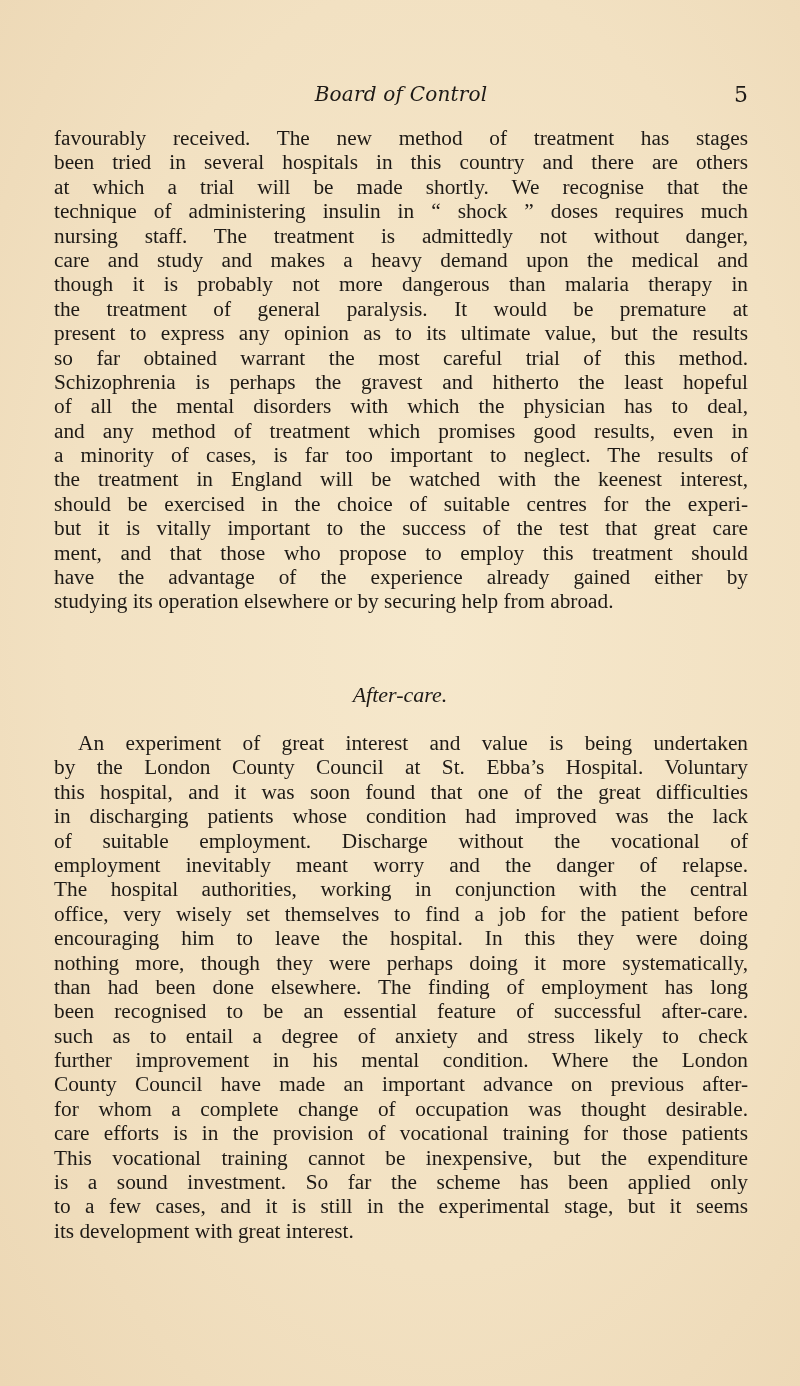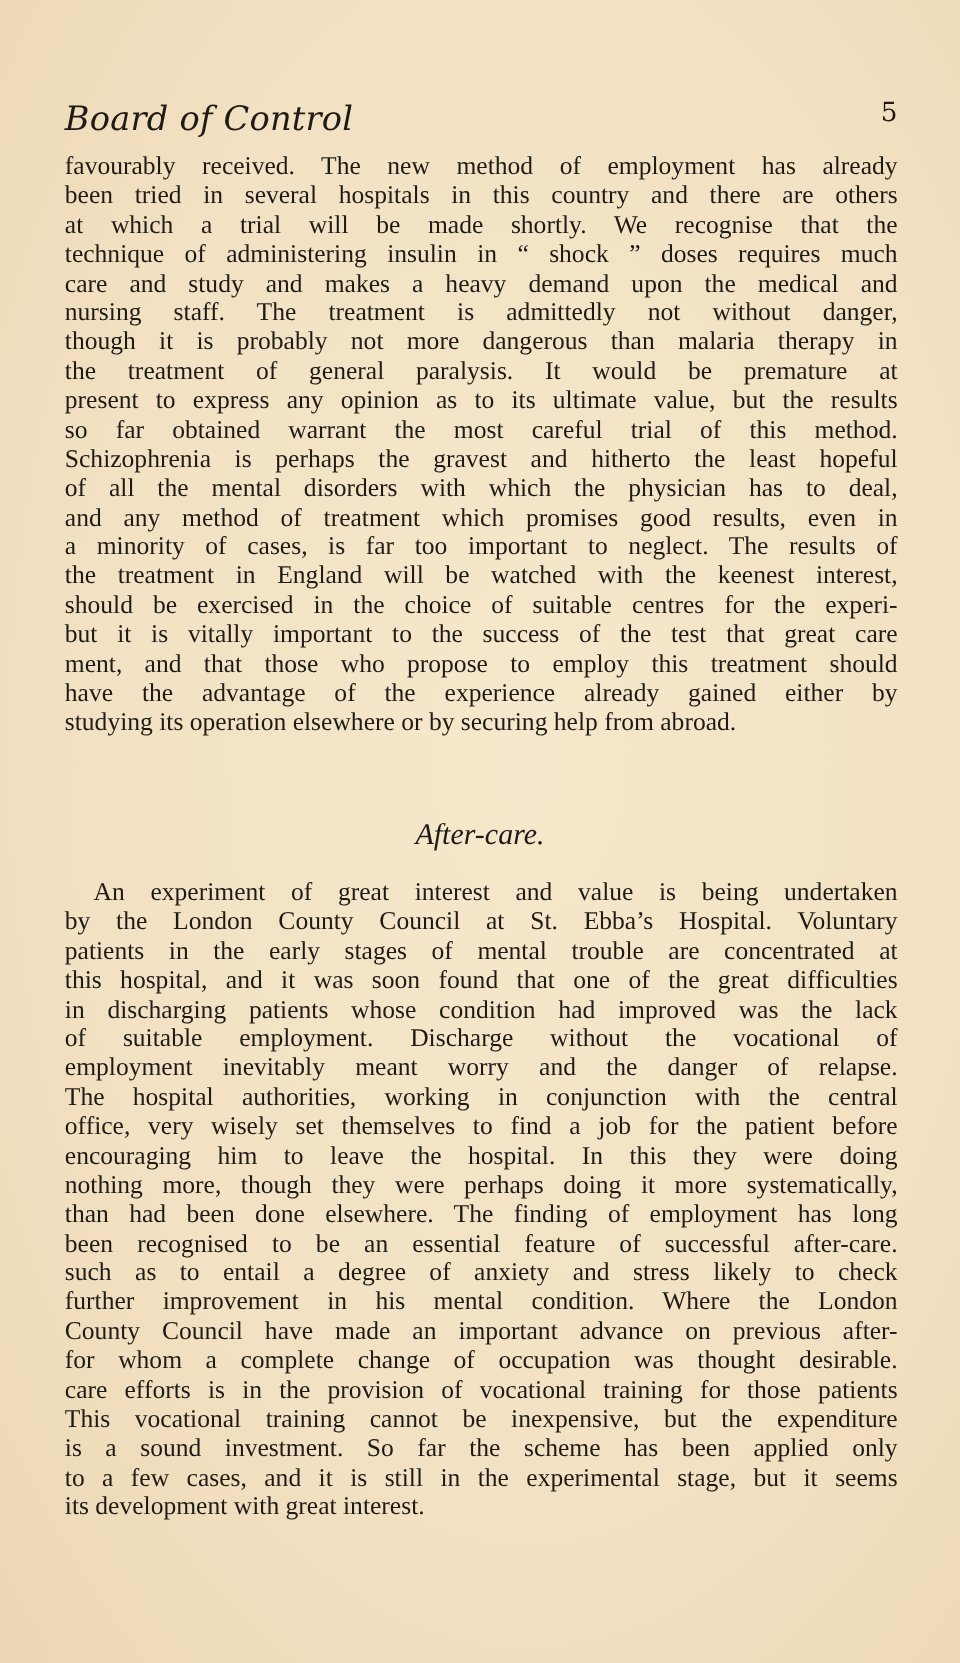--- a/index.html
+++ b/index.html
@@ -8,62 +8,62 @@
     background: #f3e4c7;
     background: radial-gradient(ellipse at 55% 45%, #f6e8cc 0%, #f2e1c2 60%, #ecd7b4 100%);
     position: relative; overflow: hidden;
     font-family: "DejaVu Serif", "Liberation Serif", serif;
     color: #1e1a16;
   }
   .page-header {
     position: absolute; top: 82px; left: 54px; width: 694px; height: 30px;
   }
   .running-title {
-    position: absolute; left: 0; right: 0; text-align: left;
-    font-style: italic; font-size: 28px; letter-spacing: 0.2px;
+    position: absolute; left: 0; right: 0; text-align: center;
+    font-style: italic; font-size: 20px; letter-spacing: 0.2px;
     top: 0;
   }
   .page-number {
     position: absolute; right: 0; top: 0; font-size: 22px;
   }
   .body-block {
     position: absolute; left: 54px; width: 694px;
     font-family: "Liberation Serif", "DejaVu Serif", serif;
     font-size: 21.3px; line-height: 24.4px;
     text-align: justify;
   }
   .body-block .line {
     display: block; height: 24.4px; white-space: nowrap;
     text-align: justify; text-align-last: justify;
   }
   .body-block .line.last { text-align-last: left; }
   .block1 { top: 126px; }
   .section-heading {
     position: absolute; top: 682px; left: 0; width: 800px; text-align: center;
     font-family: "Liberation Serif", "DejaVu Serif", serif;
-    font-style: italic; font-size: 25px;
+    font-style: italic; font-size: 22px;
   }
   .block2 { top: 731px; }
   .block2 .line.indent { padding-left: 24px; }
 </style>
 </head>
 <body>
 
 <div class="page-header">
   <div class="running-title">Board of Control</div>
   <div class="page-number">5</div>
 </div>
 
 <div class="body-block block1">
-  <span class="line">favourably received. The new method of employment has already</span>
+  <span class="line">favourably received. The new method of treatment has stages</span>
   <span class="line">been tried in several hospitals in this country and there are others</span>
   <span class="line">at which a trial will be made shortly. We recognise that the</span>
   <span class="line">technique of administering insulin in “ shock ” doses requires much</span>
+  <span class="line">nursing staff. The treatment is admittedly not without danger,</span>
   <span class="line">care and study and makes a heavy demand upon the medical and</span>
-  <span class="line">nursing staff. The treatment is admittedly not without danger,</span>
   <span class="line">though it is probably not more dangerous than malaria therapy in</span>
   <span class="line">the treatment of general paralysis. It would be premature at</span>
   <span class="line">present to express any opinion as to its ultimate value, but the results</span>
   <span class="line">so far obtained warrant the most careful trial of this method.</span>
   <span class="line">Schizophrenia is perhaps the gravest and hitherto the least hopeful</span>
   <span class="line">of all the mental disorders with which the physician has to deal,</span>
   <span class="line">and any method of treatment which promises good results, even in</span>
   <span class="line">a minority of cases, is far too important to neglect. The results of</span>
   <span class="line">the treatment in England will be watched with the keenest interest,</span>
   <span class="line">should be exercised in the choice of suitable centres for the experi-</span>
@@ -71,21 +71,20 @@
   <span class="line">ment, and that those who propose to employ this treatment should</span>
   <span class="line">have the advantage of the experience already gained either by</span>
   <span class="line last">studying its operation elsewhere or by securing help from abroad.</span>
 </div>
 
 <div class="section-heading">After-care.</div>
 
 <div class="body-block block2">
   <span class="line indent">An experiment of great interest and value is being undertaken</span>
   <span class="line">by the London County Council at St. Ebba’s Hospital. Voluntary</span>
-  <span class="line">patients in the early stages of mental trouble are concentrated at</span>
   <span class="line">this hospital, and it was soon found that one of the great difficulties</span>
   <span class="line">in discharging patients whose condition had improved was the lack</span>
   <span class="line">of suitable employment. Discharge without the vocational of</span>
   <span class="line">employment inevitably meant worry and the danger of relapse.</span>
   <span class="line">The hospital authorities, working in conjunction with the central</span>
   <span class="line">office, very wisely set themselves to find a job for the patient before</span>
   <span class="line">encouraging him to leave the hospital. In this they were doing</span>
   <span class="line">nothing more, though they were perhaps doing it more systematically,</span>
   <span class="line">than had been done elsewhere. The finding of employment has long</span>
   <span class="line">been recognised to be an essential feature of successful after-care.</span>

